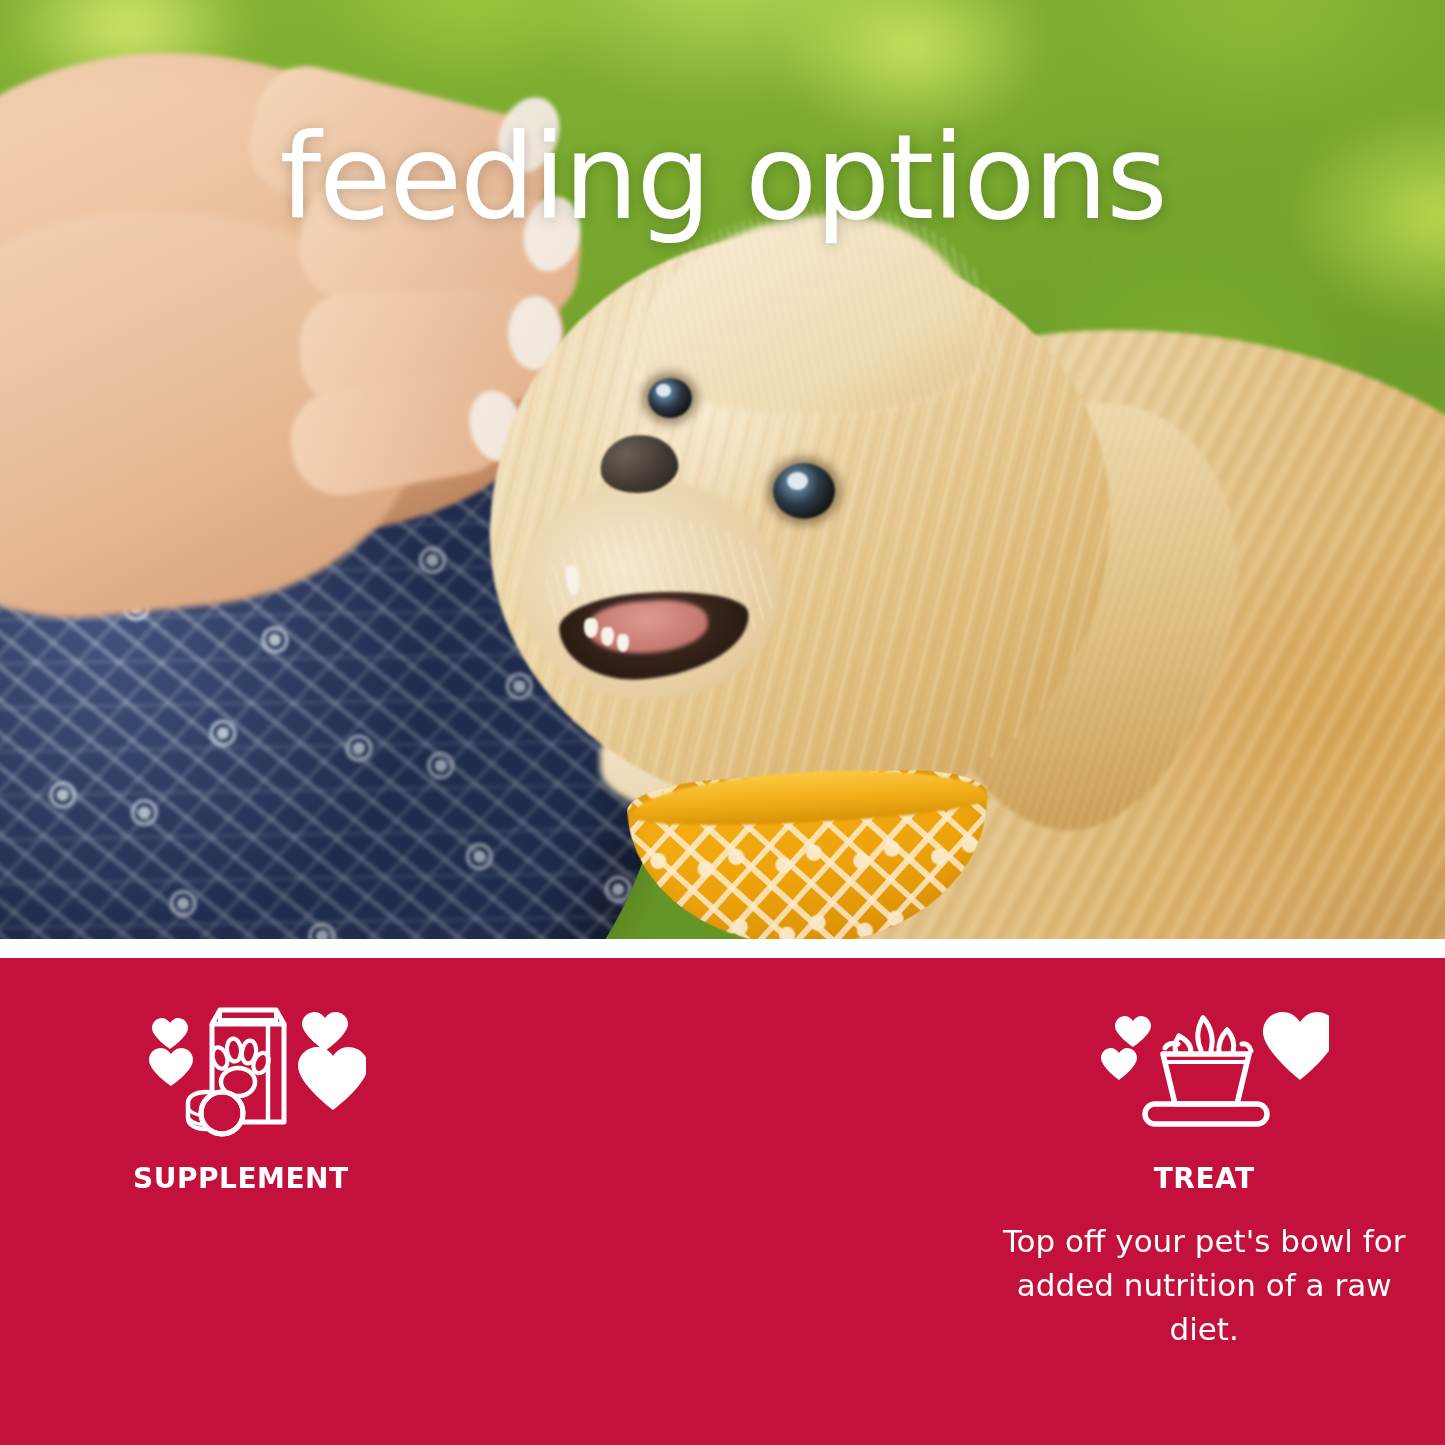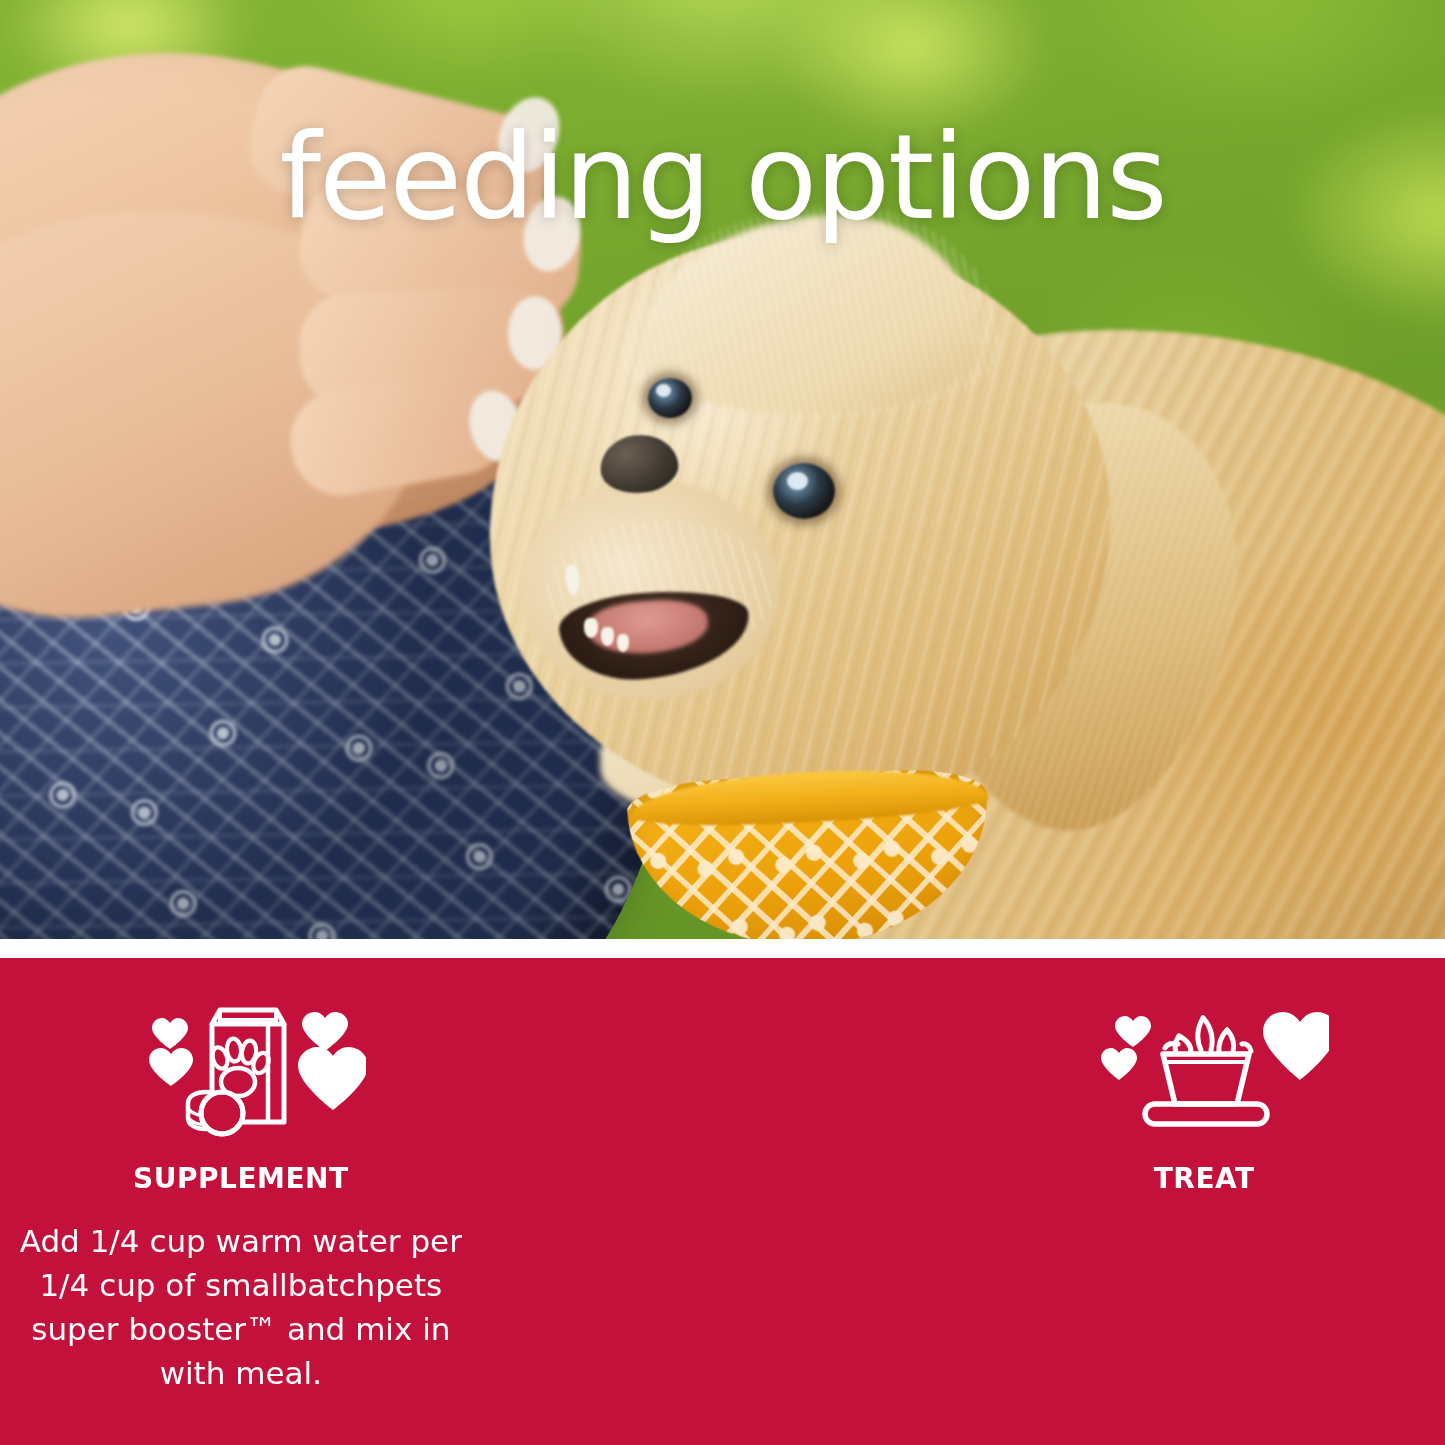--- a/index.html
+++ b/index.html
@@ -447,21 +447,20 @@
 
           <path d="M72 103 C72 96 80 92 90 92 C100 92 108 96 108 103 L108 118 C108 125 100 129 90 129 C80 129 72 125 72 118 Z" stroke="#fff" stroke-width="4.5" stroke-linejoin="round" fill="none"></path>
           <path d="M72 109 C77 114 85 116 90 116 C95 116 104 114 108 109" stroke="#fff" stroke-width="3.6" fill="none"></path>
           <path d="M72 118 C77 123 85 125 90 125 C95 125 104 123 108 118" stroke="#fff" stroke-width="3.6" fill="none"></path>
 
           <circle cx="106" cy="113" r="21" stroke="#fff" stroke-width="5" fill="#c4113c"></circle>
           <circle cx="106" cy="113" r="21" stroke="#fff" stroke-width="5" fill="none"></circle>
         </svg>
       </div>
       <div class="col-title">SUPPLEMENT</div>
-      <div class="col-desc col-c">Add 1/4 cup warm water per 1/4 cup of smallbatchpets super booster™ and mix in with meal.</div>
     </div>
 
     <div class="col">
       <div class="icon-wrap">
         <svg width="250" height="140" viewBox="0 0 250 140" fill="none">
 
           <path d="M36 26 C36 20 41 16 46 16 C49 16 52 18 54 21 C56 18 59 16 62 16 C67 16 72 20 72 26 C72 35 54 47 54 47 C54 47 36 35 36 26 Z" fill="#fff"></path>
           <path d="M22 58 C22 52 27 48 32 48 C35 48 38 50 40 53 C42 50 45 48 48 48 C53 48 58 52 58 58 C58 67 40 80 40 80 C40 80 22 67 22 58 Z" fill="#fff"></path>
 
           <path d="M184 32 C184 20 193 12 204 12 C211 12 217 16 221 22 C225 16 231 12 238 12 C249 12 258 20 258 32 C258 51 221 80 221 80 C221 80 184 51 184 32 Z" fill="#fff"></path>
@@ -476,16 +475,17 @@
           <path d="M163 44 C167 43 171 46 172 51" stroke="#fff" stroke-width="5" stroke-linecap="round" fill="none"></path>
 
           <path d="M84 54 L170 54 L158 104 L96 104 Z" stroke="#fff" stroke-width="5.5" stroke-linejoin="round" fill="none"></path>
 
           <path d="M84 62 L170 62" stroke="#fff" stroke-width="4" fill="none"></path>
 
           <rect x="66" y="104" width="122" height="20" rx="10" stroke="#fff" stroke-width="5.5" fill="none"></rect>
         </svg>
       </div>
       <div class="col-title">TREAT</div>
+      <div class="col-desc">Top off your pet's bowl for added nutrition of a raw diet.</div>
     </div>
 
   </div>
 </div>
 
 </body></html>

